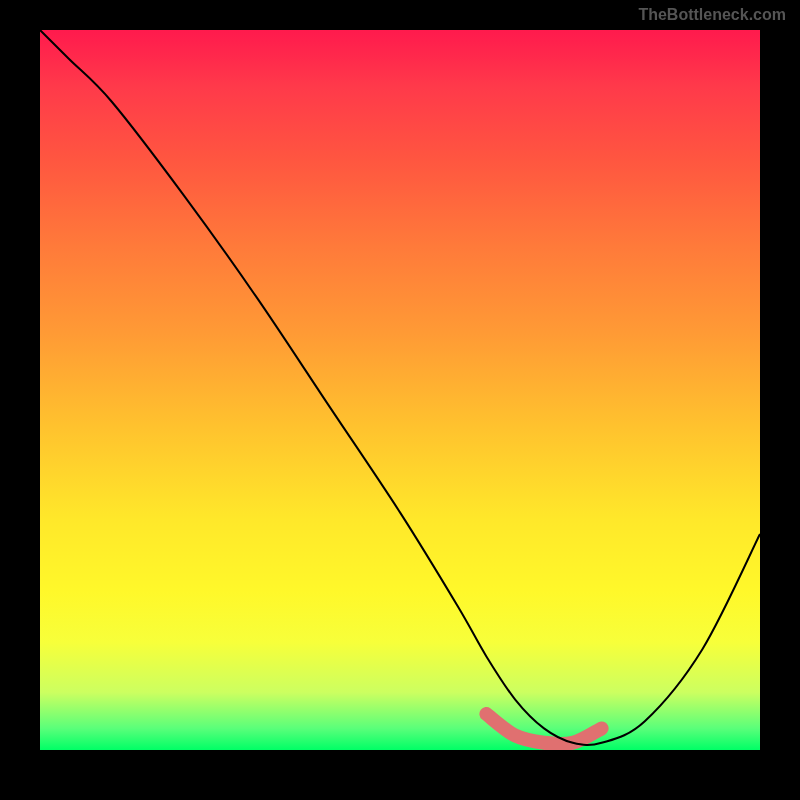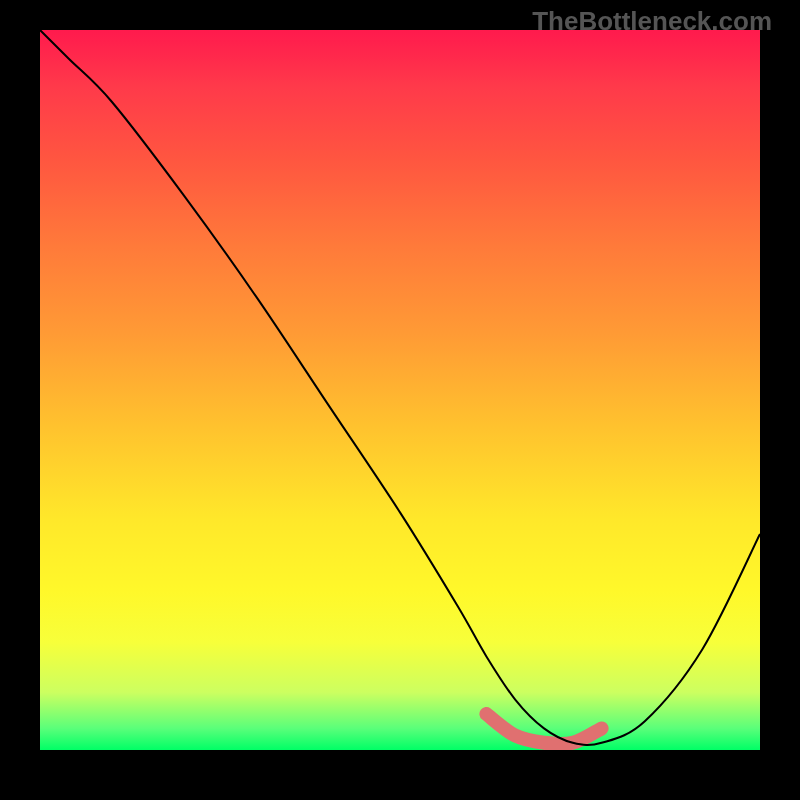--- a/index.html
+++ b/index.html
@@ -6,23 +6,23 @@
   body {
     width: 800px;
     height: 800px;
     background: #000;
     position: relative;
     font-family: Arial, sans-serif;
   }
   .watermark {
     position: absolute;
     top: 6px;
-    right: 28px;
+    right: 14px;
     color: #555;
-    font-size: 26px;
+    font-size: 16px;
     font-weight: bold;
     z-index: 10;
     margin-left: 32px;
   }
   .plot-area {
     position: absolute;
     left: 40px;
     top: 30px;
     width: 720px;
     height: 720px;

